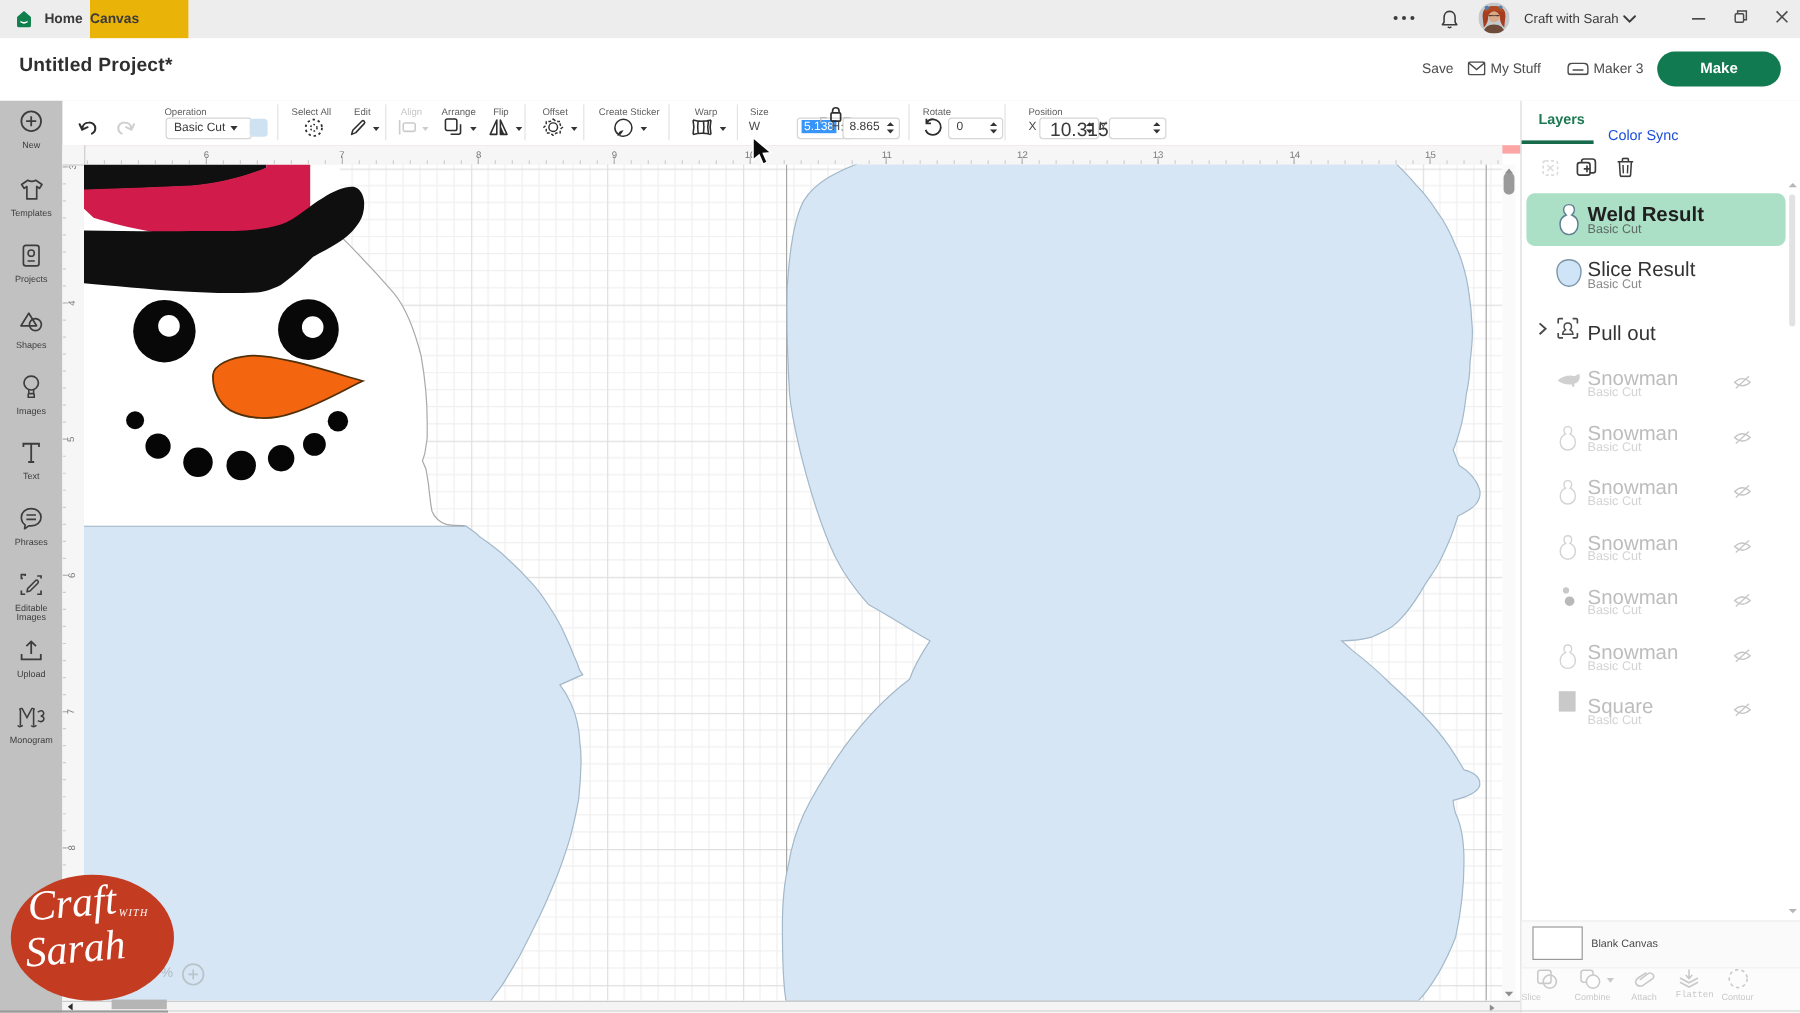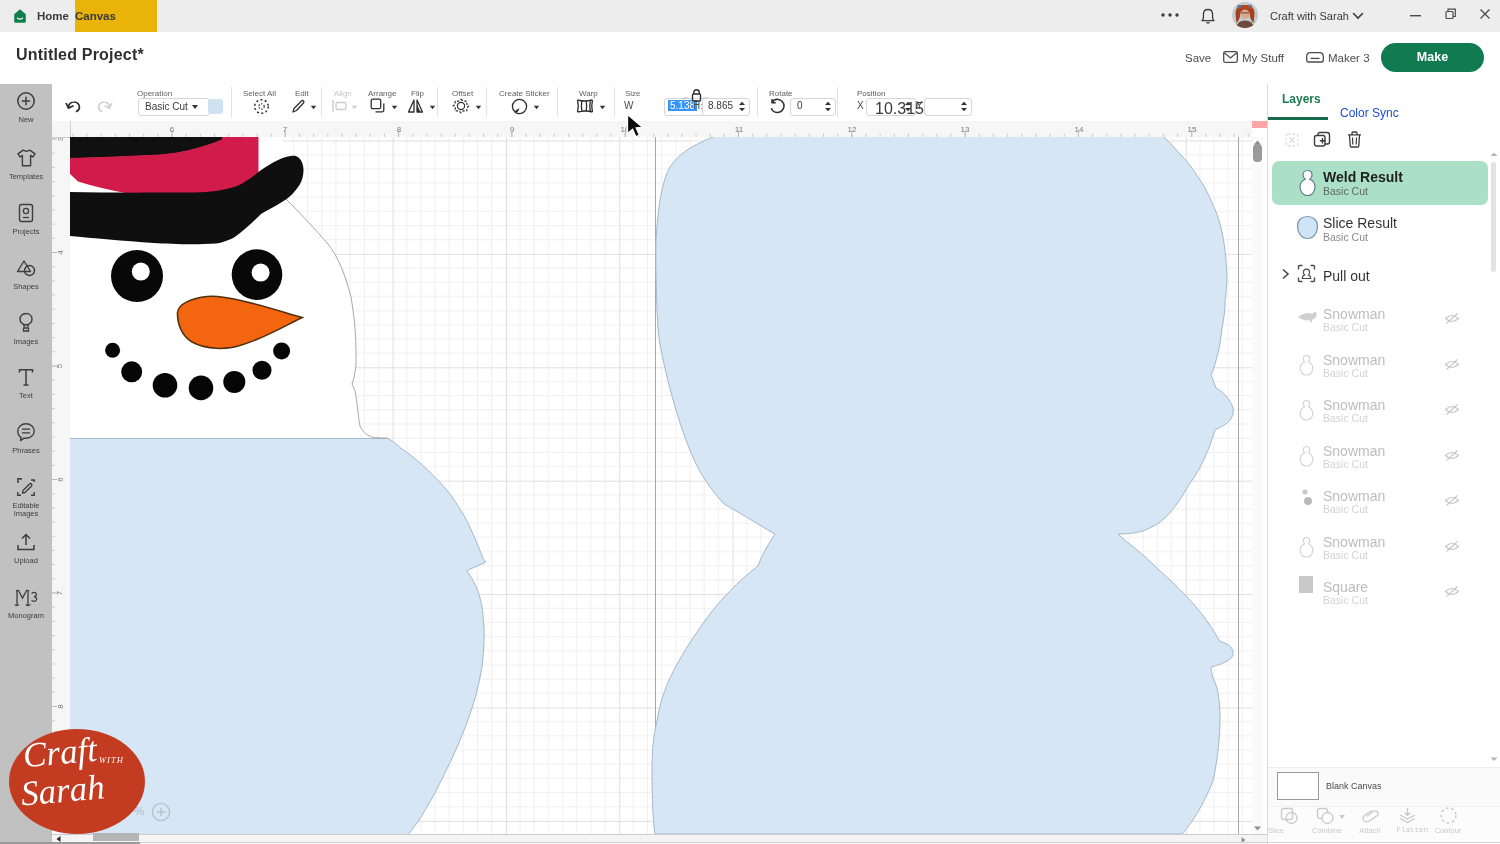--- a/index.html
+++ b/index.html
@@ -22,21 +22,21 @@
   .sbitem .lb{font-size:7.5px;margin-top:1px;line-height:8px;}
   #rcorner{left:52px;top:121px;width:18px;height:16px;background:#f6f6f6;border-right:1px solid #d2d2d2;border-bottom:1px solid #cfcfcf;}
   #rtop{left:70px;top:121px;width:1182px;height:16px;background:#f6f6f6;border-bottom:1px solid #cfcfcf;overflow:hidden;}
   #rleft{left:52px;top:121px;width:18px;height:713px;background:#f6f6f6;border-right:1px solid #d2d2d2;overflow:hidden;}
   #canvas{left:70px;top:137px;width:1197px;height:697px;background:#fff;}
   #vscroll{left:1252px;top:137px;width:11px;height:697px;background:#fafafa;}
   #vthumb{left:1253px;top:144px;width:9px;height:18px;background:#9a9a9a;border-radius:4px;}
   #hscroll{left:52px;top:834px;width:1215px;height:10px;background:#f4f4f4;border-top:1px solid #ccc;}
   #hthumb{left:93px;top:833px;width:46px;height:8px;background:#b5b5b5;}
   #rpanel{left:1267px;top:84px;width:233px;height:760px;background:#fff;border-left:1px solid #d9d9d9;}
-  .laytitle{font-size:14px;color:#333;}
+  .laytitle{font-size:17px;color:#333;}
   .laysub{font-size:10.5px;color:#8a8a8a;}
 </style>
 </head>
 <body>
   <div class="abs" id="topbar"></div>
   <div class="abs" id="tab-canvas">Canvas</div>
   <div class="abs" id="home-lbl">Home</div>
   <svg class="abs" style="left:12px;top:8px" width="16" height="16" viewBox="0 0 16 16">
     <path d="M2.2 6.2 L8 1.2 L13.8 6.2 L13.8 13.2 Q13.8 14.8 12.2 14.8 L3.8 14.8 Q2.2 14.8 2.2 13.2 Z" fill="#0f7f4b"></path>
     <path d="M5 9.2 Q8 11.6 11 9.2 L11 10.6 Q8 13 5 10.6 Z" fill="#fff"></path>

